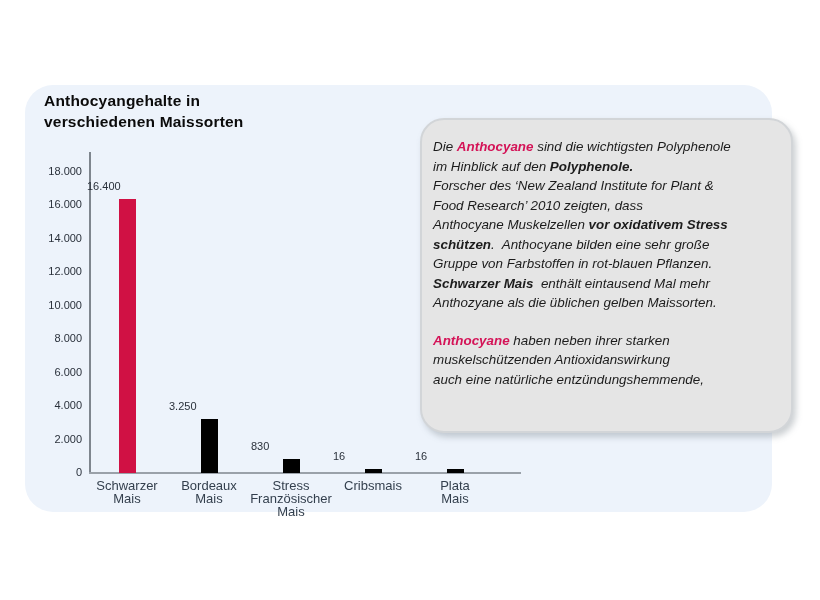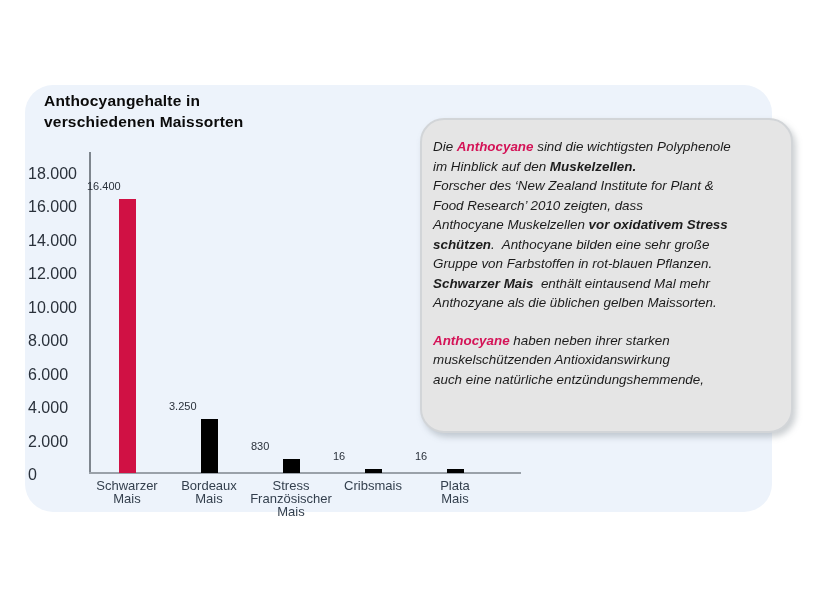--- a/index.html
+++ b/index.html
@@ -19,22 +19,22 @@
   }
   .yaxis-line {
     position:absolute; left:89px; top:152px; width:2px; height:321px;
     background:#7f868e;
   }
   .xaxis-line {
     position:absolute; left:89px; top:472px; width:432px; height:2px;
     background:#9aa1a9;
   }
   .ytick {
-    position:absolute; left:28px; width:54px; text-align:left;
-    font-size:16px; color:#2a313b;
+    position:absolute; left:28px; width:54px; text-align:right;
+    font-size:11px; color:#2a313b;
   }
   .bar { position:absolute; }
   .val-label {
     position:absolute; width:80px; text-align:left;
     font-size:11px; color:#2a313b;
   }
   .cat-label {
     position:absolute; width:110px; text-align:center;
     font-size:13px; line-height:13px; color:#333f4d;
   }
@@ -109,21 +109,21 @@
       <div class="cat-label" style="left: 400px; top: 479px;">
         <div>Plata</div>
         <div>Mais</div>
       </div>
     </div>
 
   <div class="infobox">
 
   <div class="ib-p">
         <div class="ib-line"><span>Die </span><span class="bold red">Anthocyane</span><span> sind die wichtigsten Polyphenole</span></div>
-        <div class="ib-line"><span>im Hinblick auf den </span><span class="bold">Muskelzellen.</span></div>
+        <div class="ib-line"><span>im Hinblick auf den </span><span class="bold">Polyphenole.</span></div>
         <div class="ib-line"><span>Forscher des ‘New Zealand Institute for Plant &amp;</span></div>
         <div class="ib-line"><span>Food Research’ 2010 zeigten, dass</span></div>
         <div class="ib-line"><span>Anthocyane Muskelzellen </span><span class="bold">vor oxidativem Stress</span></div>
         <div class="ib-line"><span class="bold">schützen</span><span>.&nbsp; Anthocyane bilden eine sehr große</span></div>
         <div class="ib-line"><span>Gruppe von Farbstoffen in rot-blauen Pflanzen.</span></div>
         <div class="ib-line"><span class="bold">Schwarzer Mais</span><span>&nbsp; enthält eintausend Mal mehr</span></div>
         <div class="ib-line"><span>Anthozyane als die üblichen gelben Maissorten.</span></div>
       </div>
       <div class="ib-p">
         <div class="ib-line"><span class="bold red">Anthocyane</span><span> haben neben ihrer starken</span></div>

